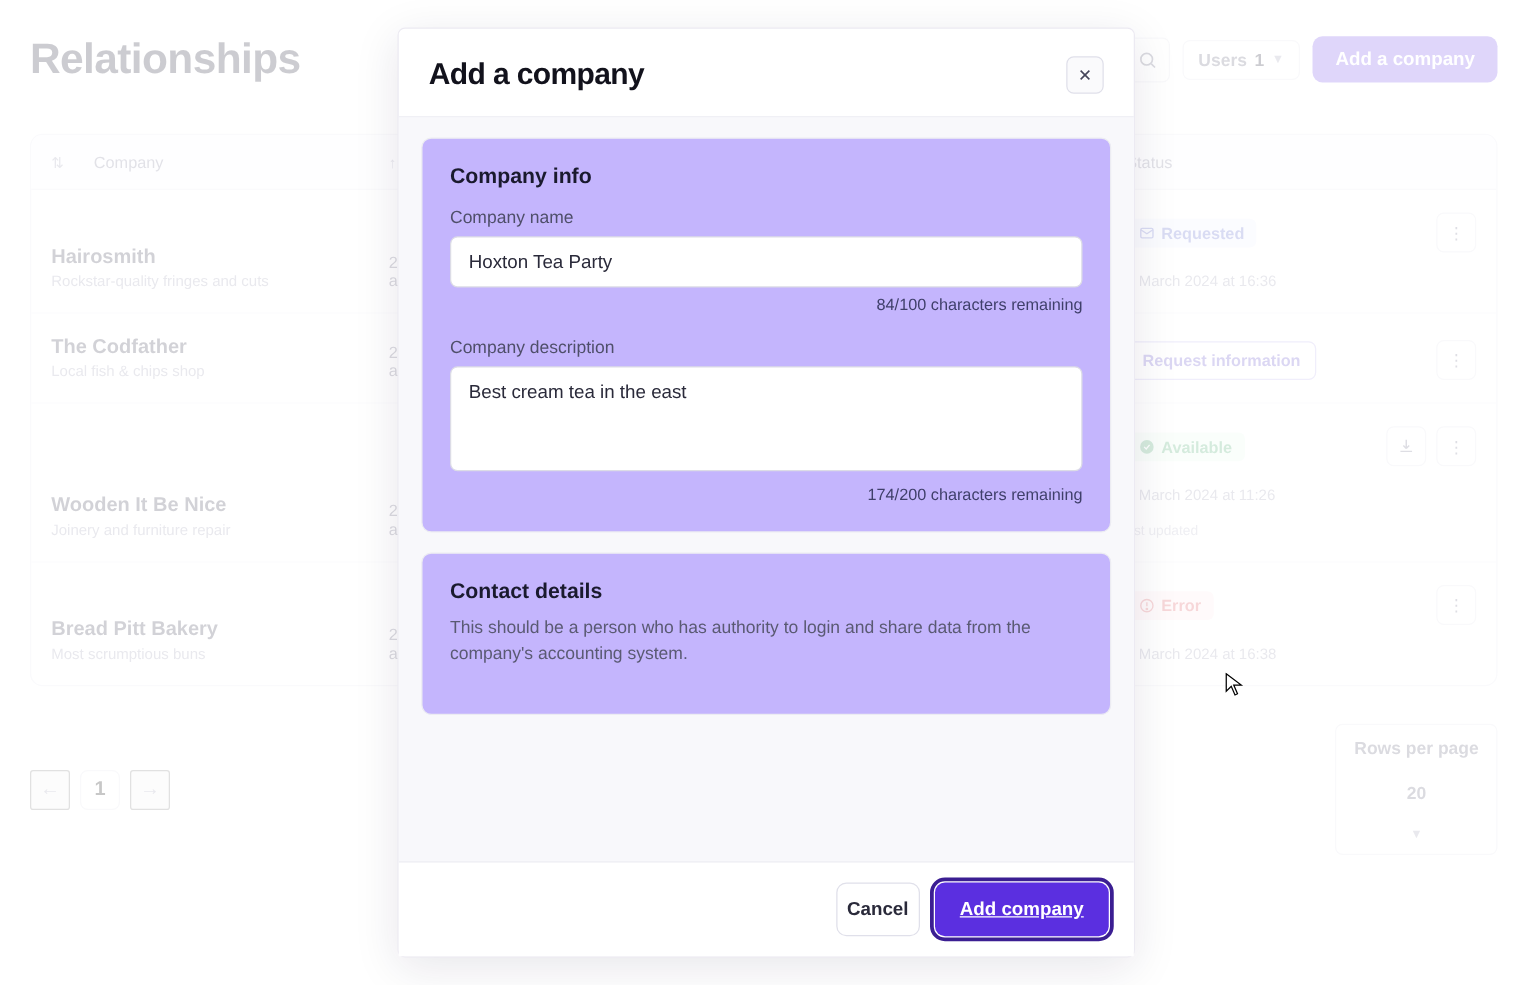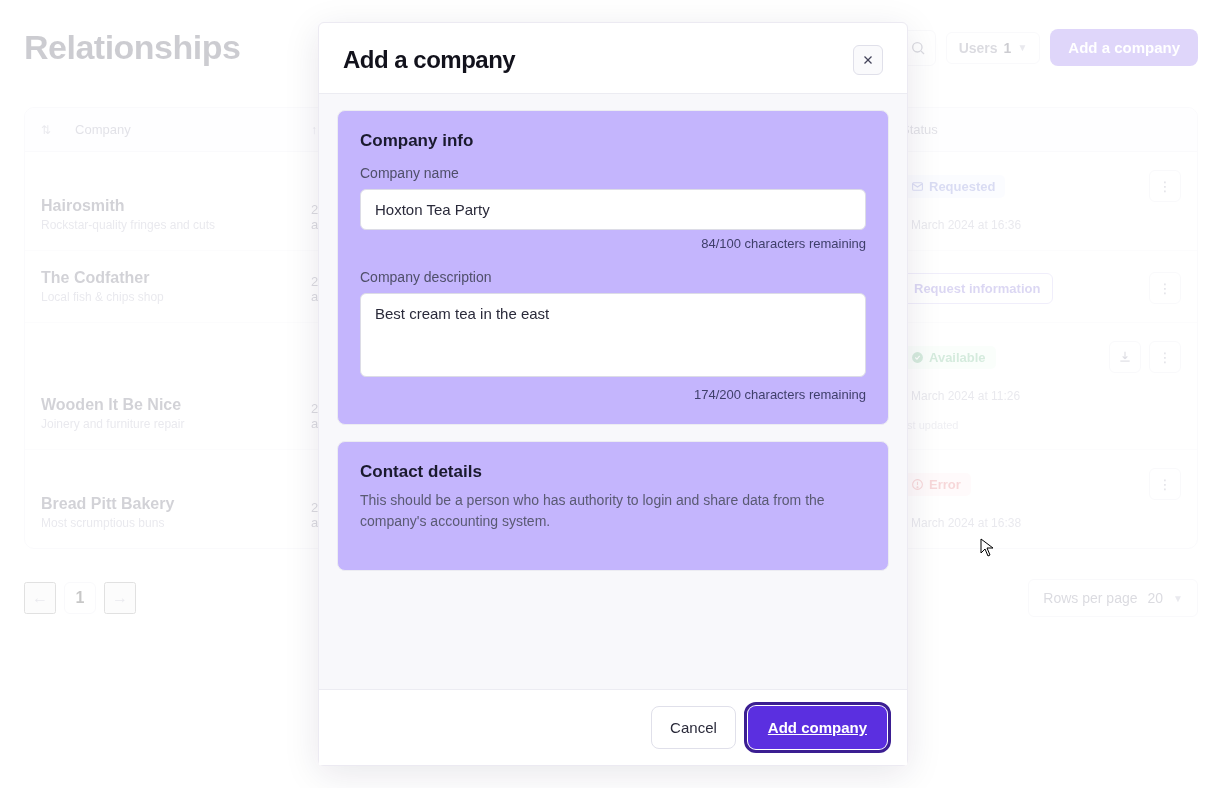--- a/index.html
+++ b/index.html
@@ -110,22 +110,22 @@
 .pg-btn {
   width:32px; height:32px; display:flex; align-items:center; justify-content:center;
   color:#9a9ab0; font-size:16px;
 }
 .pg-num {
   width:32px; height:32px; border:1px solid #e2e2ea; border-radius:6px;
   display:flex; align-items:center; justify-content:center; font-weight:600;
 }
 .rows-per {
   margin-left:auto; border:1px solid #e2e2ea; border-radius:6px;
-  padding:10px 14px; display:flex; align-items:center; gap:10px;
-  color:#5a5a73; font-weight:400; font-size:14px;
+  padding:10px 14px; display:flex; align-items:center; gap:20px;
+  color:#5a5a73; font-weight:700; font-size:14px;flex-direction:column;
 }
 
 
 .backdrop {
   position:absolute; inset:0;
   background: rgba(255,255,255,0.78);
 }
 .modal {
   position:absolute;
   left: 318px; top: 22px;
@@ -169,21 +169,21 @@
 }
 .ftextarea { resize:none; height:84px; }
 .fhint { text-align:right; font-size:13px; color:#3f3f6a; margin-top:6px; font-weight:500;}
 .modal-foot {
   border-top:1px solid #ececf2; padding:16px 20px;
   display:flex; justify-content:flex-end; gap:12px;
   background:#fff;
 }
 .cancel-btn {
   border:1px solid #e0e0ea; background:#fff; border-radius:8px;
-  padding:12px 18px; font-weight:400; font-size:15px; color:#2a2a3a;
+  padding:12px 8px; font-weight:700; font-size:15px; color:#2a2a3a;
 }
 .addco-btn {
   background:#5b2fe0; color:#fff; border:none; border-radius:8px;
   padding:12px 20px; font-weight:700; font-size:15px;
   outline:3px solid #3b1e92; outline-offset:1px;text-decoration:underline;
 }
 .chev { font-size:10px; color:#9a9ab0; }
 .sort-icon { font-size:12px; color:#9a9ab0; }
 .cursor-ptr {
   position:absolute; left:980px; top:538px; font-size:16px; color:#000;

